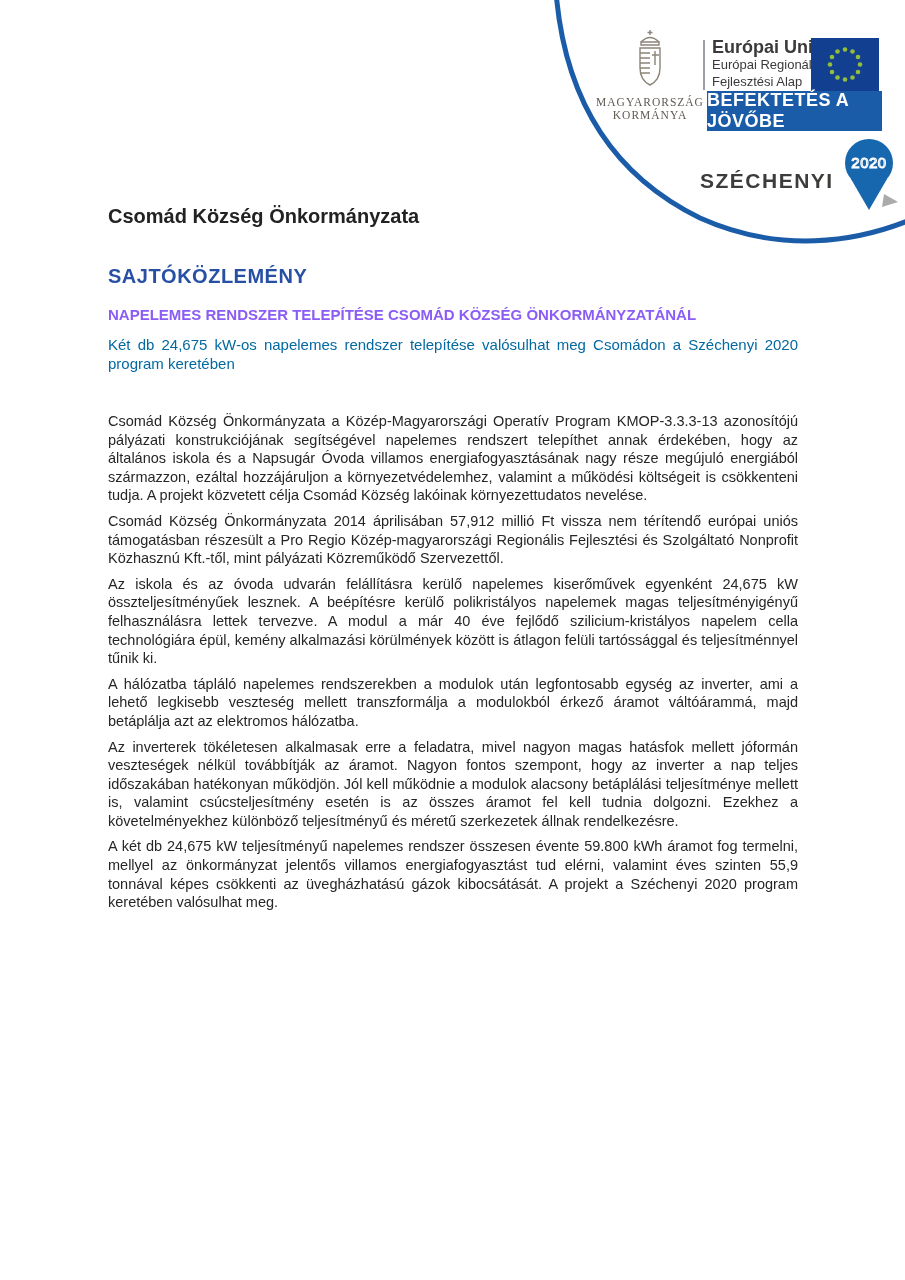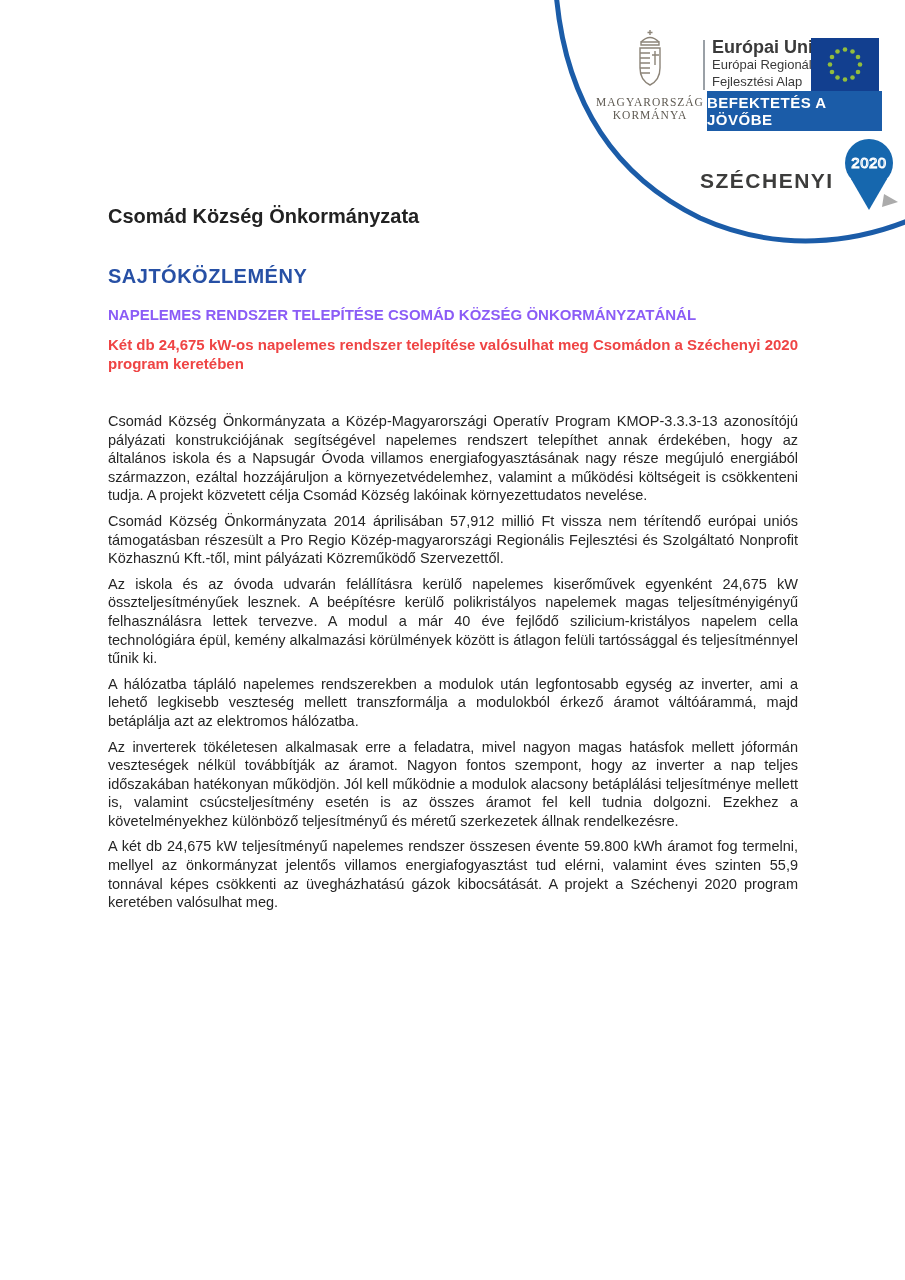--- a/index.html
+++ b/index.html
@@ -27,37 +27,37 @@
   .gov-line{font-family:"Liberation Serif",serif;font-size:11.5px;letter-spacing:1px;line-height:13px;}
   
   .eu-sep{position:absolute;left:703px;top:40px;width:2px;height:50px;background:#9aa0a6;}
   .eu-text{position:absolute;left:712px;top:39px;color:#3a3a3a;}
   .eu-line1{font-size:18px;font-weight:bold;line-height:17px;}
   .eu-line2,.eu-line3{font-size:13px;line-height:17px;}
   .eu-flag{position:absolute;left:811px;top:38px;}
   
   .banner{
     position:absolute;left:707px;top:91px;width:175px;height:40px;
-    background:var(--brand-blue);color:#ffffff;font-size:15px;font-weight:bold;
+    background:var(--brand-blue);color:#ffffff;font-size:18px;font-weight:bold;
     letter-spacing:0.5px;display:flex;align-items:center;justify-content:center;
   }
   
   .szechenyi{position:absolute;left:700px;top:148px;display:flex;align-items:flex-start;}
   .szechenyi-name{
     font-size:21px;font-weight:bold;letter-spacing:1.5px;color:var(--szechenyi-dark);
     margin-top:21px;
   }
   .pin-svg{display:block;margin-left:4px;margin-top:-14px;}
   
   .content{position:absolute;left:108px;top:197px;width:690px;color:var(--text-black);}
   .date{font-size:15px;line-height:19px;}
   .org{font-size:20px;font-weight:bold;line-height:19px;margin-top:10px;}
   .pr-title{font-size:20px;font-weight:bold;color:var(--title-blue);margin-top:34px;line-height:33px;letter-spacing:0.5px;}
   .headline{font-size:15px;font-weight:bold;margin-top:12px;line-height:19px;color:#8b5cf6;}
-  .lead{font-size:15px;font-weight:bold;margin-top:11px;line-height:19px;text-align:justify;color:#ef4444;}
+  .lead{font-size:15px;font-weight:normal;margin-top:11px;line-height:19px;text-align:justify;color:#0369a1;}
   .body-text{margin-top:39px;}
   .body-text p{
     font-size:14.5px;line-height:18.6px;text-align:justify;color:#262626;
   }
   .body-text p + p{margin-top:7px;}
 </style>
 </head>
 <body>
 
 <div class="page">

